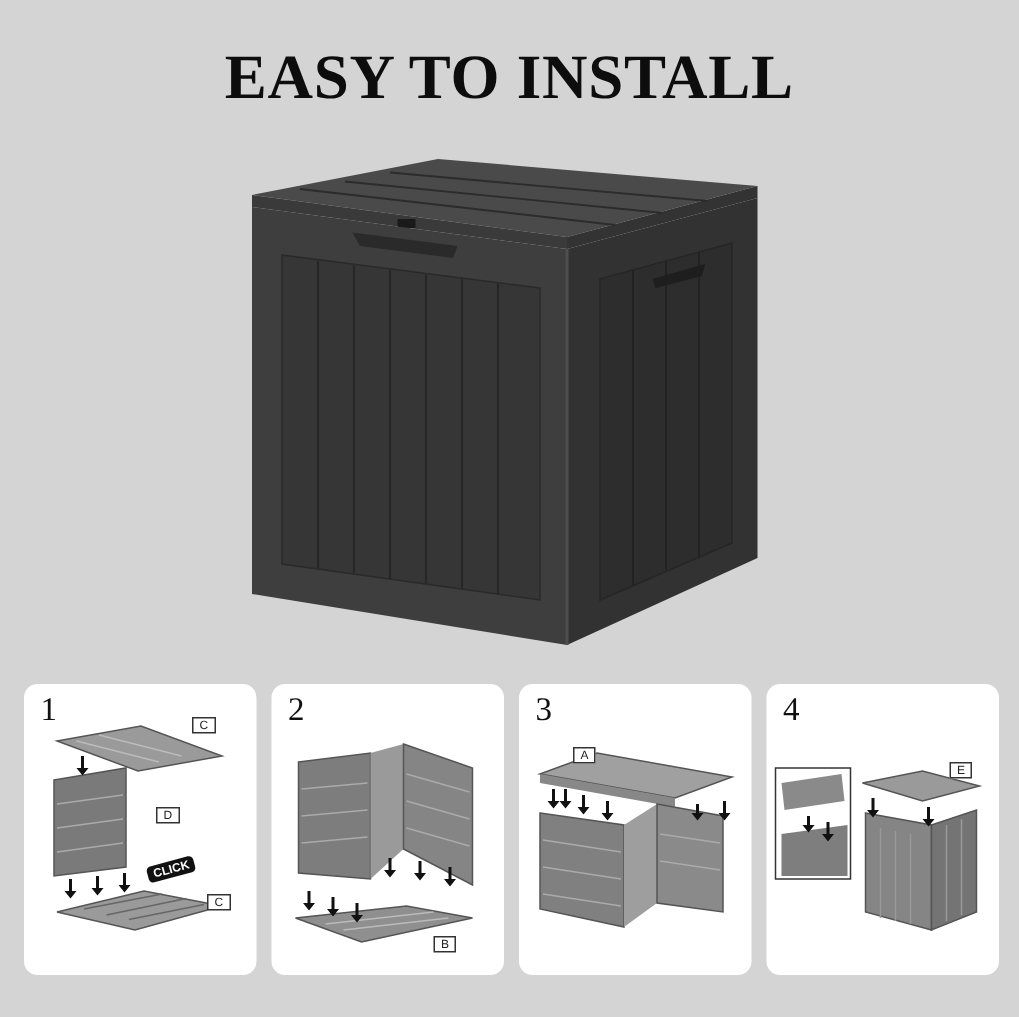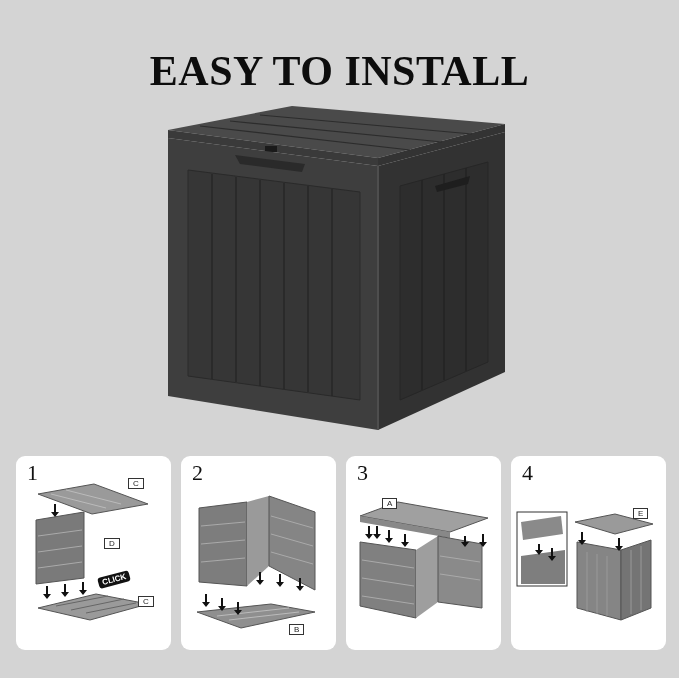--- a/index.html
+++ b/index.html
@@ -1,19 +1,19 @@
 <!DOCTYPE html>
 <html><head>
 <meta charset="utf-8">
 <style>
   * { box-sizing: border-box; margin: 0; padding: 0; }
   html, body { width: 679px; height: 678px; overflow: hidden; }
   body { background: #d4d4d4; position: relative; font-family: "DejaVu Serif", serif; }
   .title {
-    position: absolute; left: 0; top: 47px; width: 679px; text-align: center;
+    position: absolute; left: 0; top: 28px; width: 679px; text-align: center;
     font-family: "Liberation Serif", "DejaVu Serif", serif; font-weight: bold;
     font-size: 42px; letter-spacing: 0.5px; color: #0d0d0d;
   }
   .hero { position: absolute; left: 160px; top: 100px; width: 350px; height: 340px; }
   .panel {
     position: absolute; top: 456px; width: 155px; height: 194px;
     background: #ffffff; border-radius: 9px;
   }
   .panel .num {
     position: absolute; left: 11px; top: 4px;

